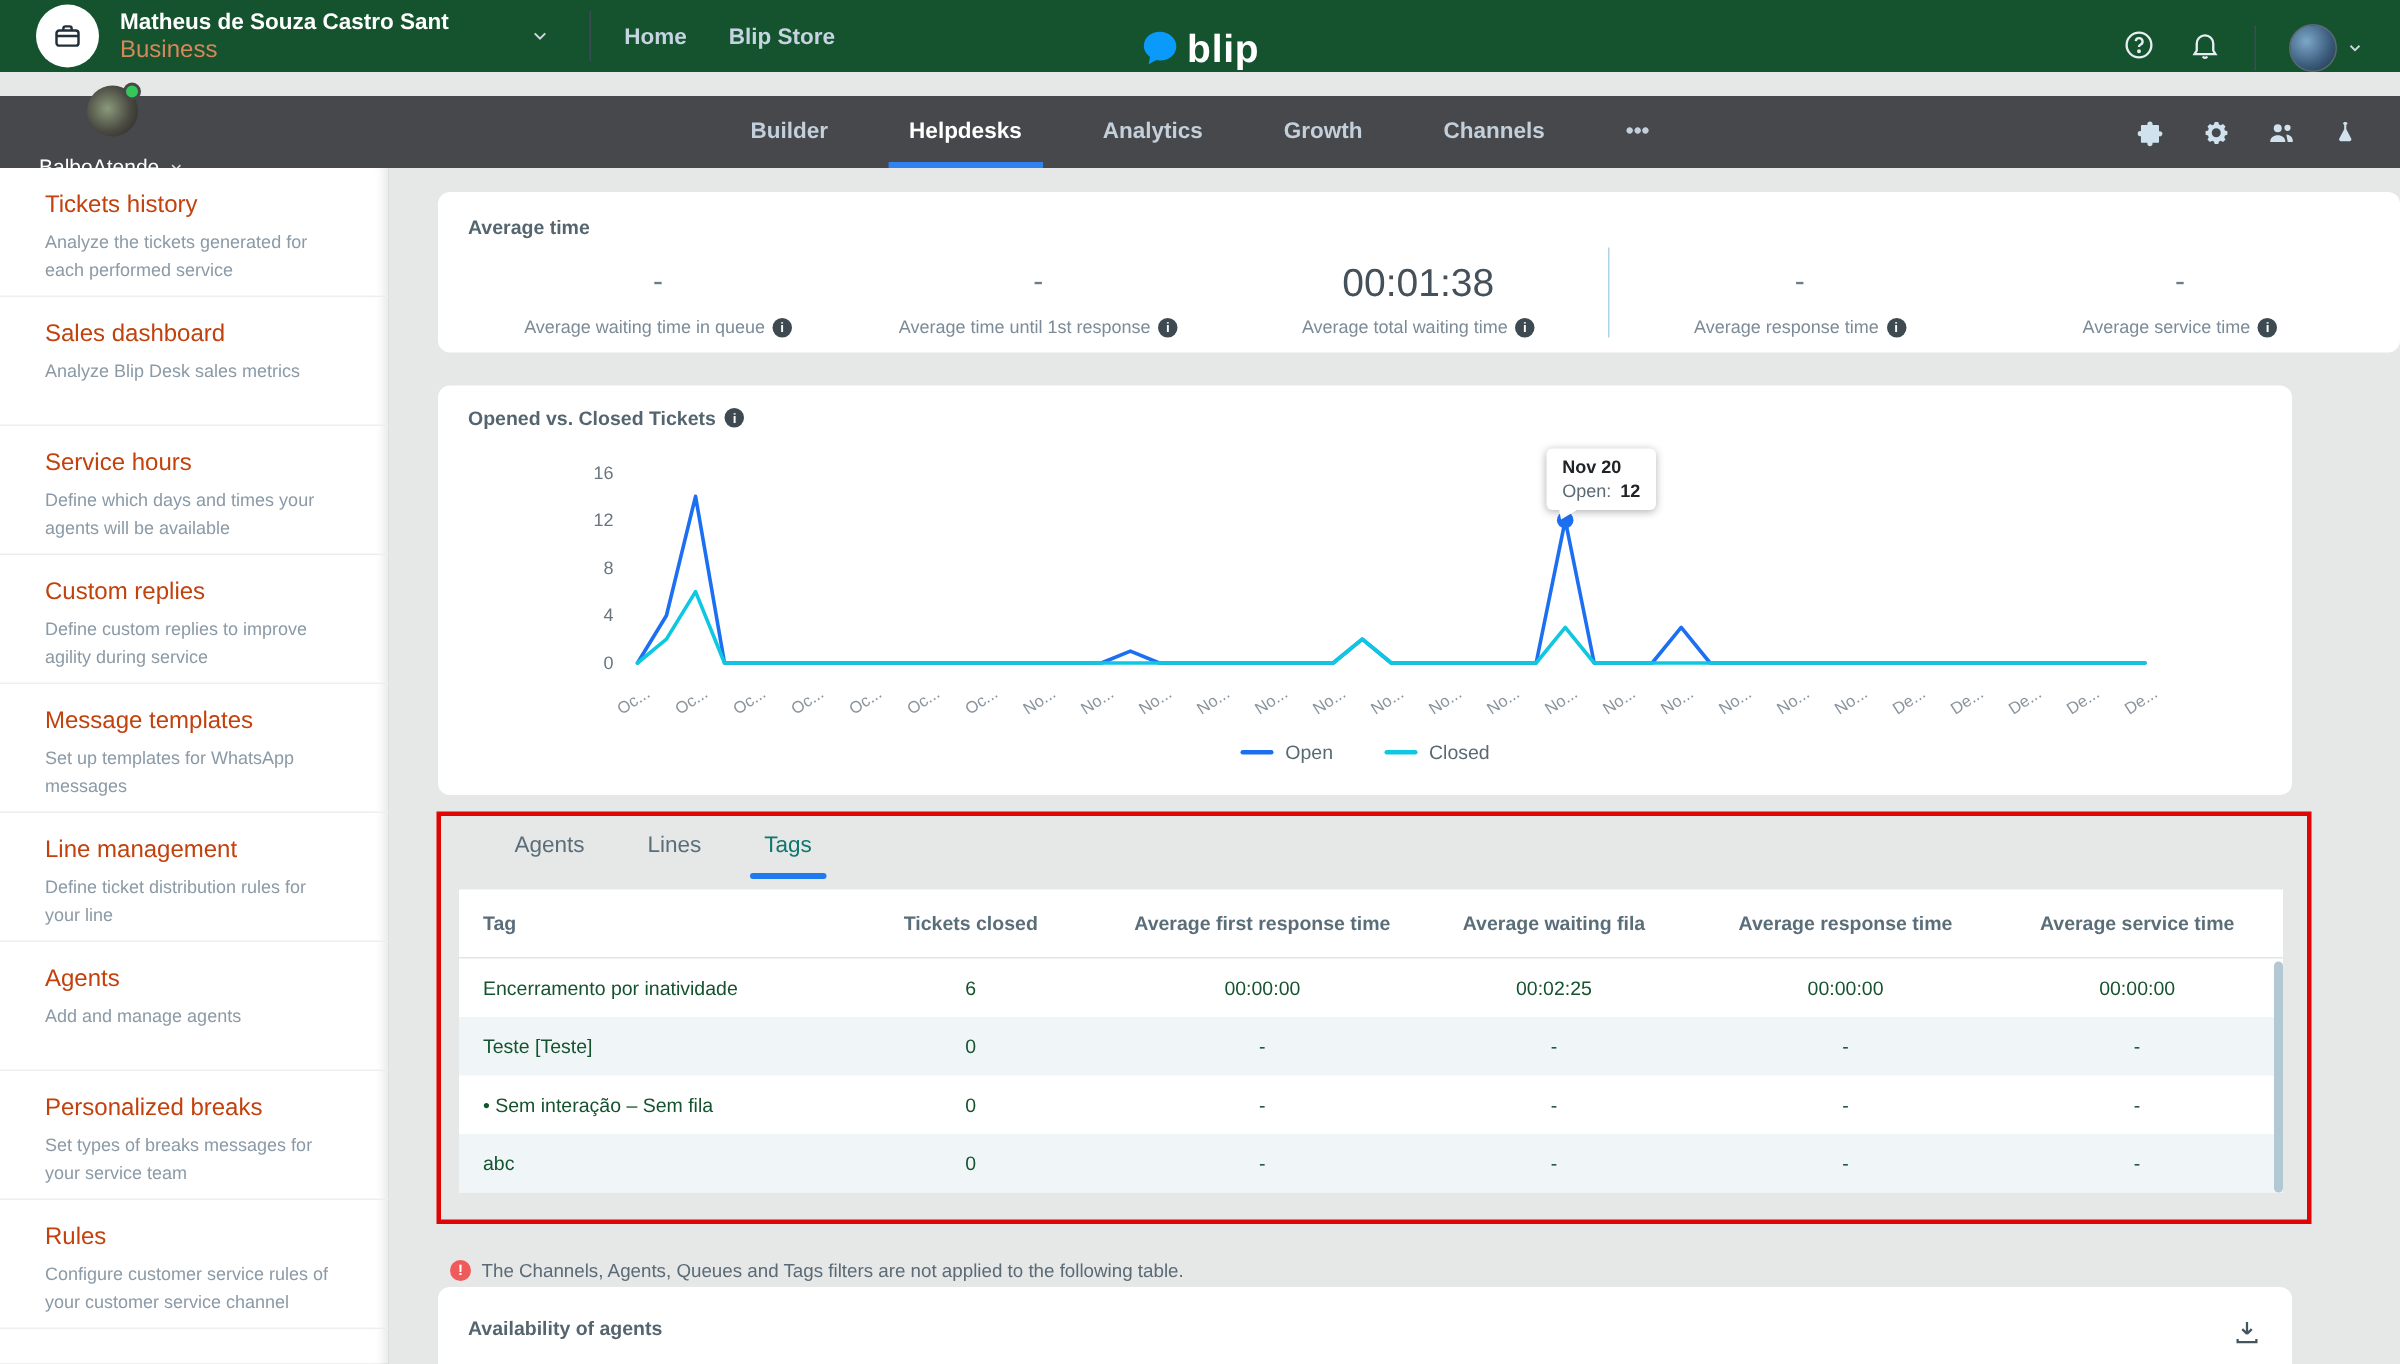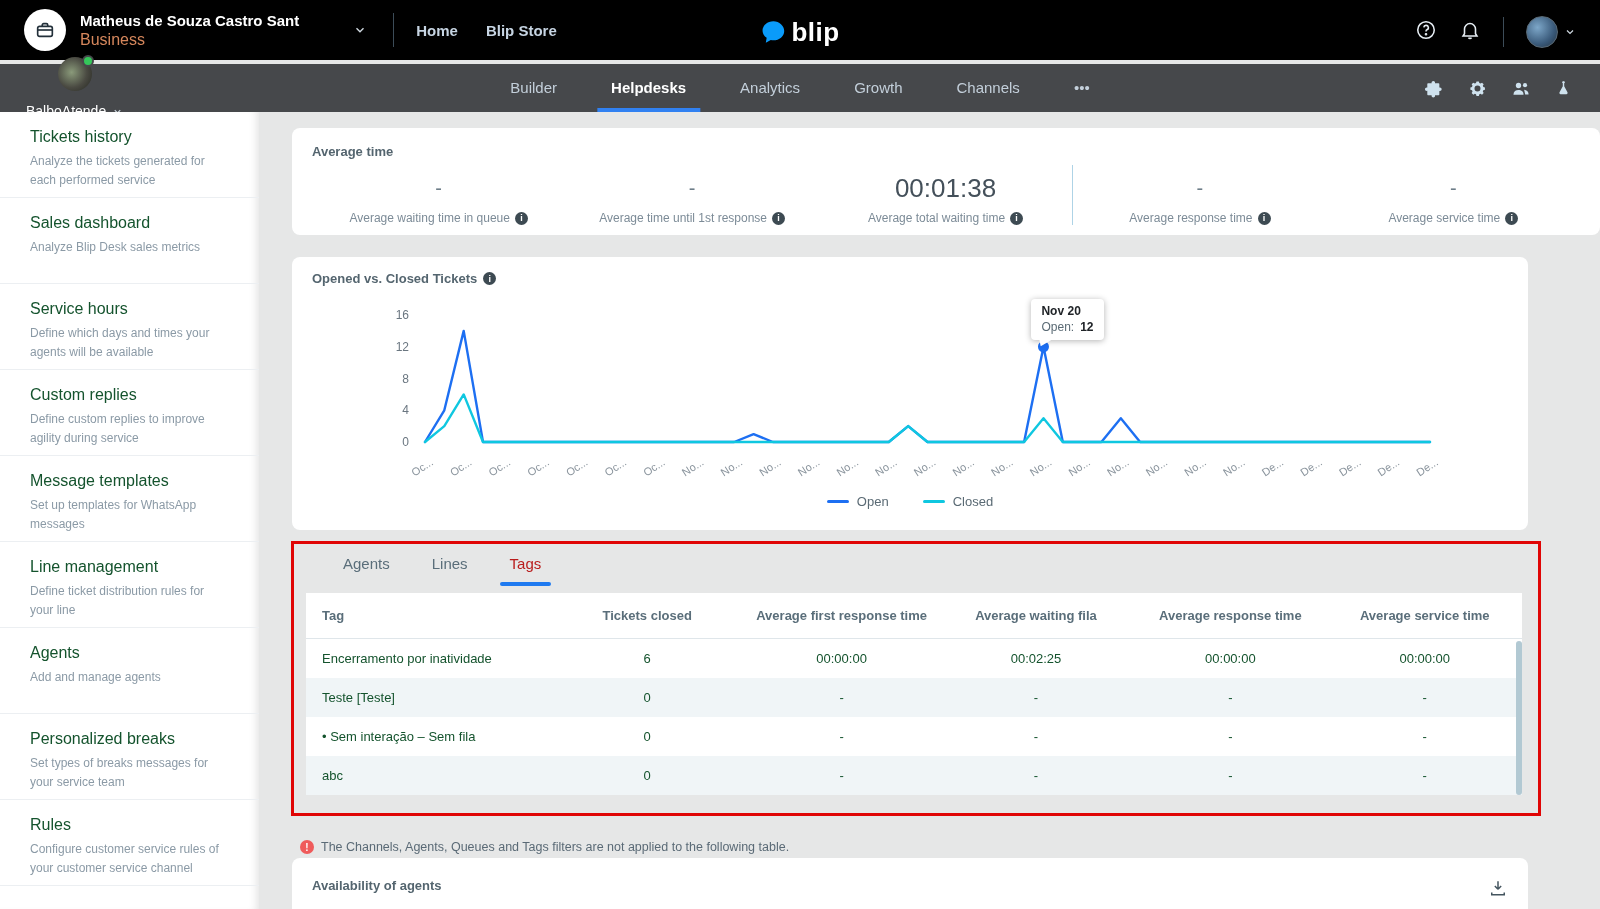--- a/index.html
+++ b/index.html
@@ -1,19 +1,19 @@
 <!DOCTYPE html>
 <html><head>
 <meta charset="utf-8">
 <style>
   * { margin:0; padding:0; box-sizing:border-box; }
   html,body { width:1600px; height:909px; overflow:hidden; font-family:"Liberation Sans", sans-serif; background:#e6e7e7; }
 
   
-  .topbar { position:absolute; left:0; top:0; width:1600px; height:60px; background:#000000; display:flex; align-items:center; }
+  .topbar { position:absolute; left:0; top:0; width:1600px; height:48px; background:#14532d; display:flex; align-items:center; }
   .account { display:flex; align-items:center; gap:14px; padding-left:24px; }
   .account-circle { width:42px; height:42px; border-radius:50%; background:#fff; display:flex; align-items:center; justify-content:center; }
   .account-texts { display:flex; flex-direction:column; gap:2px; }
   .account-name { color:#fff; font-size:15px; font-weight:bold; }
   .account-type { color:#d6875c; font-size:16px; }
   .acct-chevron { color:#cfd8e0; margin-left:40px; display:flex; }
   .top-divider { width:1px; height:34px; background:#3c4c58; margin:0 22px 0 26px; }
   .topnav { display:flex; gap:28px; }
   .topnav-link { color:#c6d4e2; font-size:15px; font-weight:bold; cursor:pointer; }
   .logo { position:absolute; left:50%; top:0; transform:translateX(-50%); height:64px; display:flex; align-items:center; gap:5px; }
@@ -23,30 +23,30 @@
   .avatar-wrap { display:flex; align-items:center; gap:6px; }
   .avatar { width:32px; height:32px; border-radius:50%; background:radial-gradient(circle at 35% 35%, #7da7c9, #3a5a7a 60%, #23313e); border:1px solid #5a6a76; }
 
   
   .navbar { position:absolute; left:0; top:64px; width:1600px; height:48px; background:#46484b; display:flex; align-items:center; }
   .bot-id { display:flex; align-items:center; gap:12px; padding-left:26px;flex-direction:column; }
   .bot-avatar { width:34px; height:34px; border-radius:50%; background:radial-gradient(circle at 40% 45%, #8a9a7a, #4a4a42 55%, #23251f); position:relative; }
   .bot-status { position:absolute; right:-2px; top:-2px; width:12px; height:12px; border-radius:50%; background:#35c75a; border:2px solid #46484b; }
   .bot-name { color:#fff; font-size:14px; display:flex; align-items:center; gap:6px; }
   .nav-tabs { position:absolute; left:50%; top:0; transform:translateX(-50%); height:48px; display:flex; gap:14px; }
-  .tab { position:relative; height:48px; line-height:48px; padding:0 20px; color:#c3cfda; font-size:15px; cursor:pointer; }
+  .tab { position:relative; height:48px; line-height:48px; padding:0 20px; color:#c3cfda; font-size:15px; cursor:pointer;font-weight:bold; }
   .tab.active { color:#fff; font-weight:bold; }
   .tab.active::after { content:""; position:absolute; left:6px; right:6px; bottom:0; height:4px; background:#3181f1; }
   .nav-right { position:absolute; right:28px; top:0; height:48px; display:flex; align-items:center; gap:24px; color:#cfe2ee; }
   .nav-right .nico { display:flex; cursor:pointer; }
 
   
   .sidebar { position:absolute; left:0; top:112px; width:259px; height:797px; background:#fff; box-shadow:inset -8px 0 8px -6px rgba(0,0,0,.12); }
   .side-item { padding:16px 34px 0 30px; height:86px; border-bottom:1px solid #eceff2; cursor:pointer; }
-  .side-title { color:#14532d; font-size:16px; margin-bottom:6px; }
+  .side-title { color:#c2410c; font-size:16px; margin-bottom:6px; }
   .side-desc { color:#8b9aa6; font-size:12px; line-height:1.55; }
 
   
   .card { position:absolute; background:#fff; border-radius:8px; }
   .card-title { color:#54656f; font-size:13px; font-weight:bold; }
 
   .avg-card { left:292px; top:128px; width:1308px; height:107px; padding:16px 20px 0 20px; }
   .metrics { display:flex; margin-top:6px; }
   .metric { flex:1; text-align:center; position:relative; padding-top:8px; }
   .metric.div-right { border-right:1px solid #aed3e6; }
@@ -66,21 +66,21 @@
   .tooltip .tt-date { font-weight:bold; color:#202428; margin-bottom:2px; }
   .tooltip .tt-row { color:#5a6a74; }
   .tooltip .tt-val { font-weight:bold; color:#202428; margin-left:6px; }
   .tooltip::after { content:""; position:absolute; left:6px; bottom:-7px; width:0; height:0; border-left:5px solid transparent; border-right:8px solid transparent; border-top:9px solid #fff; transform:rotate(18deg); }
 
   
   .table-section { position:absolute; left:291px; top:541px; width:1250px; height:275px; }
   .annotation-rect { position:absolute; left:0; top:0; width:100%; height:100%; border:3px solid #e00505; z-index:10; pointer-events:none; }
   .section-tabs { display:flex; gap:18px; padding:14px 0 0 40px; }
   .stab { position:relative; padding:0 12px 14px 12px; font-size:15px; color:#5a6e7a; cursor:pointer; }
-  .stab.active { color:#b91c1c; }
+  .stab.active { color:#0f766e; }
   .stab.active::after { content:""; position:absolute; left:2px; right:2px; bottom:0; height:4px; border-radius:3px; background:#1f7af0; }
   .data-table { position:absolute; left:15px; top:52px; width:1216px; background:#fff; }
   .thead { display:flex; height:46px; align-items:center; border-bottom:1px solid #dfe6ea; }
   .th { color:#5a6e7a; font-size:13px; font-weight:bold; text-align:center; }
   .th:first-child, .td:first-child { width:244px; text-align:left; padding-left:16px; }
   .th:not(:first-child), .td:not(:first-child) { width:194.4px; }
   .trow { display:flex; height:39px; align-items:center; }
   .trow:nth-child(even) { background:#f0f5f7; }
   .td { color:#14532d; font-size:13px; text-align:center; }
   .tbody { position:relative; }

